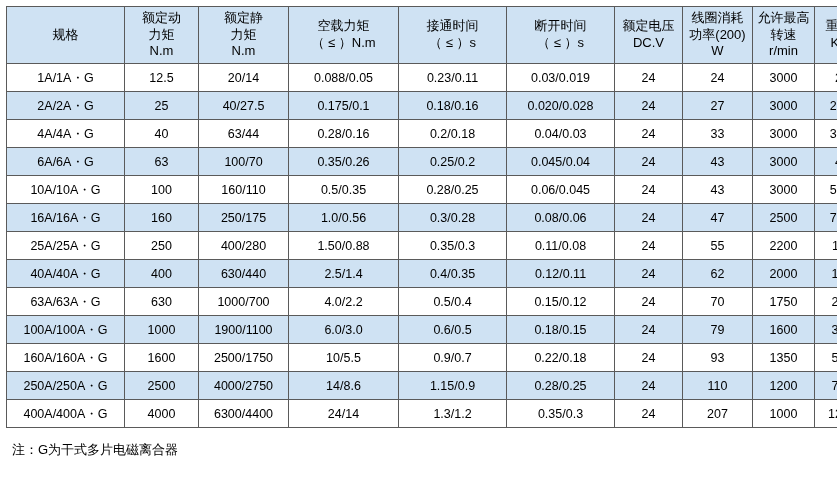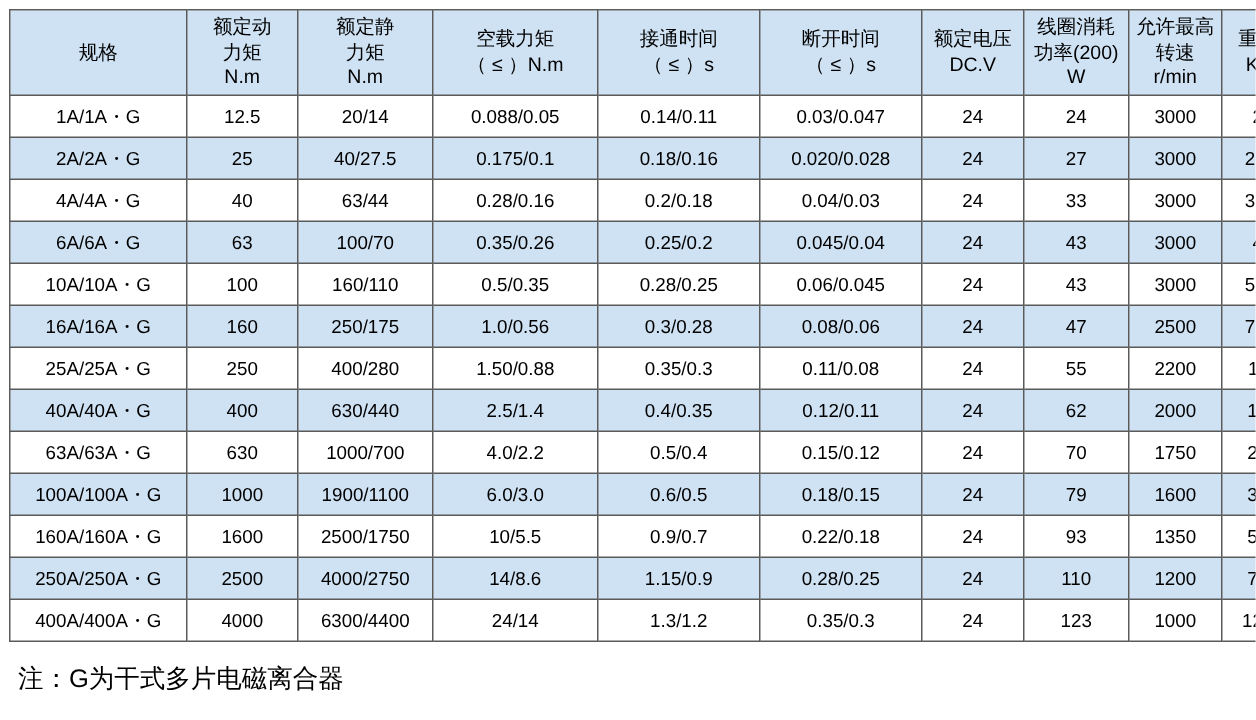--- a/index.html
+++ b/index.html
@@ -49,21 +49,21 @@
   table.spec tbody tr.alt td {
     background: #cfe2f3;
     text-align: center;
   }
   .hdr-line {
     display: block;
     white-space: nowrap;
   }
   .notes {
     margin: 12px 0 0 6px;
-    font-size: 17px;
+    font-size: 13px;
     line-height: 1.55;
   }
   .notes div {
     white-space: nowrap;
   }
   
   col.c0 { width: 118px; }
   col.c1 { width: 74px; }
   col.c2 { width: 90px; }
   col.c3 { width: 110px; }
@@ -138,22 +138,22 @@
           <span class="hdr-line">Kg</span>
         </th>
       </tr>
     </thead>
     <tbody id="spec-body">
         <tr>
           <td>1A/1A・G</td>
           <td>12.5</td>
           <td>20/14</td>
           <td>0.088/0.05</td>
-          <td>0.14/0.11</td>
-          <td>0.03/0.047</td>
+          <td>0.23/0.11</td>
+          <td>0.03/0.019</td>
           <td>24</td>
           <td>24</td>
           <td>3000</td>
           <td>2</td>
         </tr>
         <tr class="alt">
           <td>2A/2A・G</td>
           <td>25</td>
           <td>40/27.5</td>
           <td>0.175/0.1</td>
@@ -285,21 +285,21 @@
           <td>77</td>
         </tr>
         <tr>
           <td>400A/400A・G</td>
           <td>4000</td>
           <td>6300/4400</td>
           <td>24/14</td>
           <td>1.3/1.2</td>
           <td>0.35/0.3</td>
           <td>24</td>
-          <td>123</td>
+          <td>207</td>
           <td>1000</td>
           <td>122</td>
         </tr>
       </tbody>
   </table>
 
   <div class="notes">
     <div>注：G为干式多片电磁离合器</div>
   </div>
 

